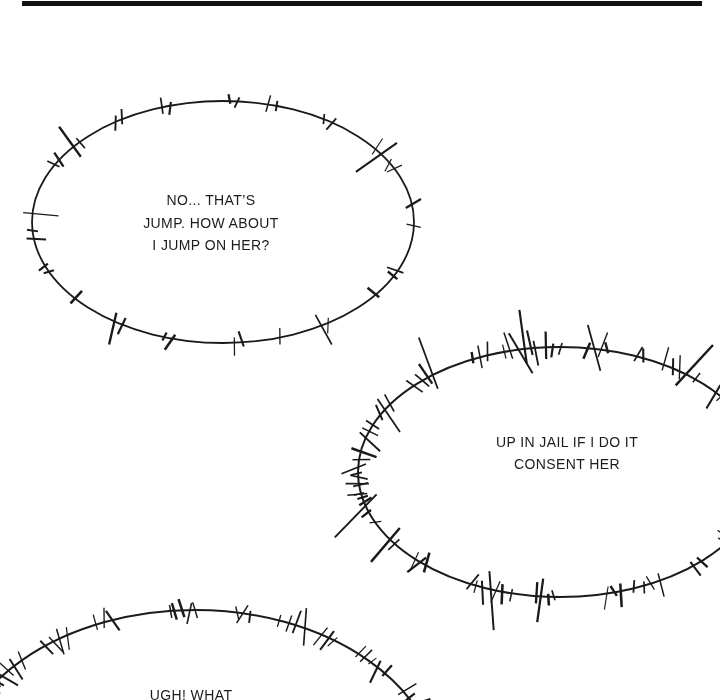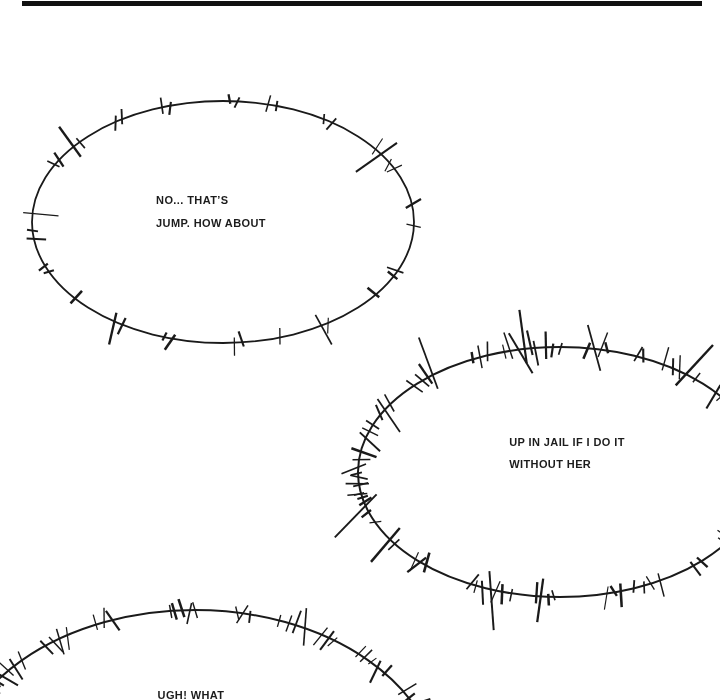--- a/index.html
+++ b/index.html
@@ -14,22 +14,22 @@
   }
   .top-bar{
     position:absolute;left:22px;top:1px;width:680px;height:5px;
     background:var(--divider);
   }
   #art{position:absolute;left:0;top:0;}
   #art ellipse{fill:none;stroke:var(--ink);}
   #art line{stroke:var(--ink);fill:none;}
   .bubble-text{
     position:absolute;transform:translateX(-50%);
-    white-space:nowrap;
-    font-weight:bold;font-size:11px;line-height:22.5px;letter-spacing:0.4px;
+    text-align:center;white-space:nowrap;
+    font-weight:normal;font-size:14px;line-height:22.5px;letter-spacing:0.4px;
     color:var(--text);
   }
   #b1t{left:211px;top:189px;}
   #b2t{left:567px;top:432px;line-height:21.7px;}
   #b3t{left:191px;top:684px;}
 </style>
 </head>
 <body>
 
 <div class="stage">
@@ -270,24 +270,25 @@
         <line x1="420.6" y1="733.3" x2="431.3" y2="728.1" stroke-width="1.38"></line>
         <line x1="432.0" y1="757.9" x2="442.2" y2="756.7" stroke-width="1.30"></line>
         <line x1="431.9" y1="765.4" x2="448.9" y2="765.2" stroke-width="1.31"></line>
         <line x1="412.8" y1="774.2" x2="466.2" y2="771.3" stroke-width="1.76"></line>
       </g>
   </svg>
 
   <div class="bubble-text" id="b1t">
     <div>NO... THAT’S</div>
     <div>JUMP. HOW ABOUT</div>
+    <div>I JUMP ON HER?</div>
   </div>
 
   <div class="bubble-text" id="b2t">
     <div>UP IN JAIL IF I DO IT</div>
-    <div>WITHOUT HER</div>
+    <div>CONSENT HER</div>
   </div>
 
   <div class="bubble-text" id="b3t">
     <div>UGH! WHAT</div>
   </div>
 
 </div>
 
 </body></html>

